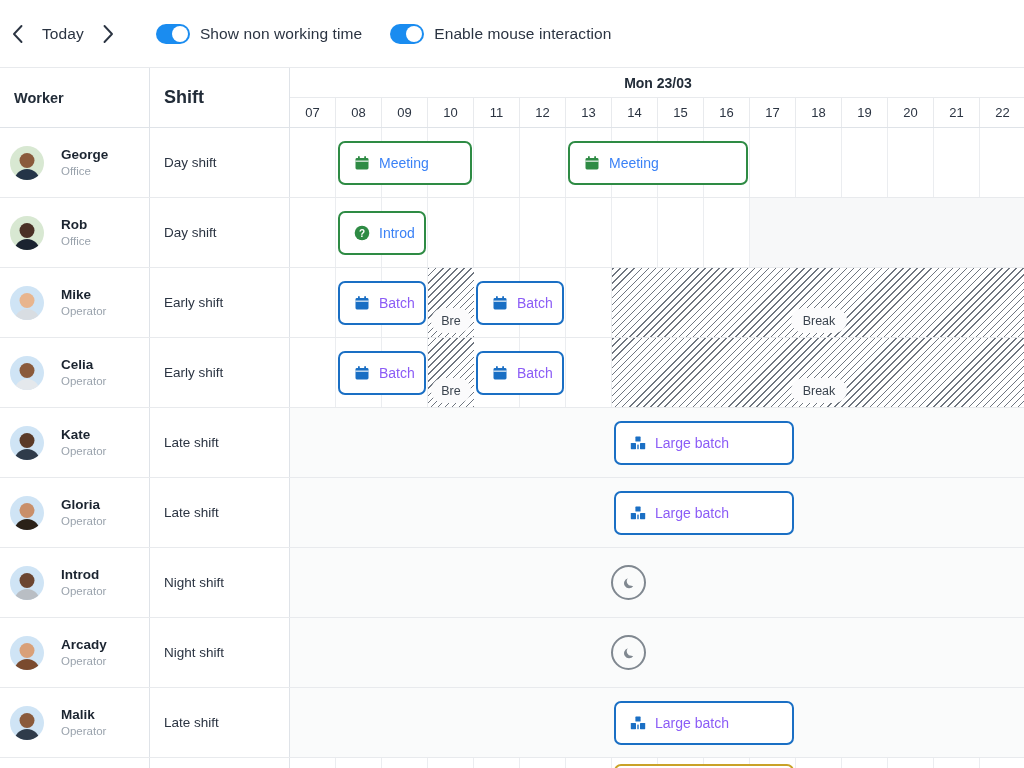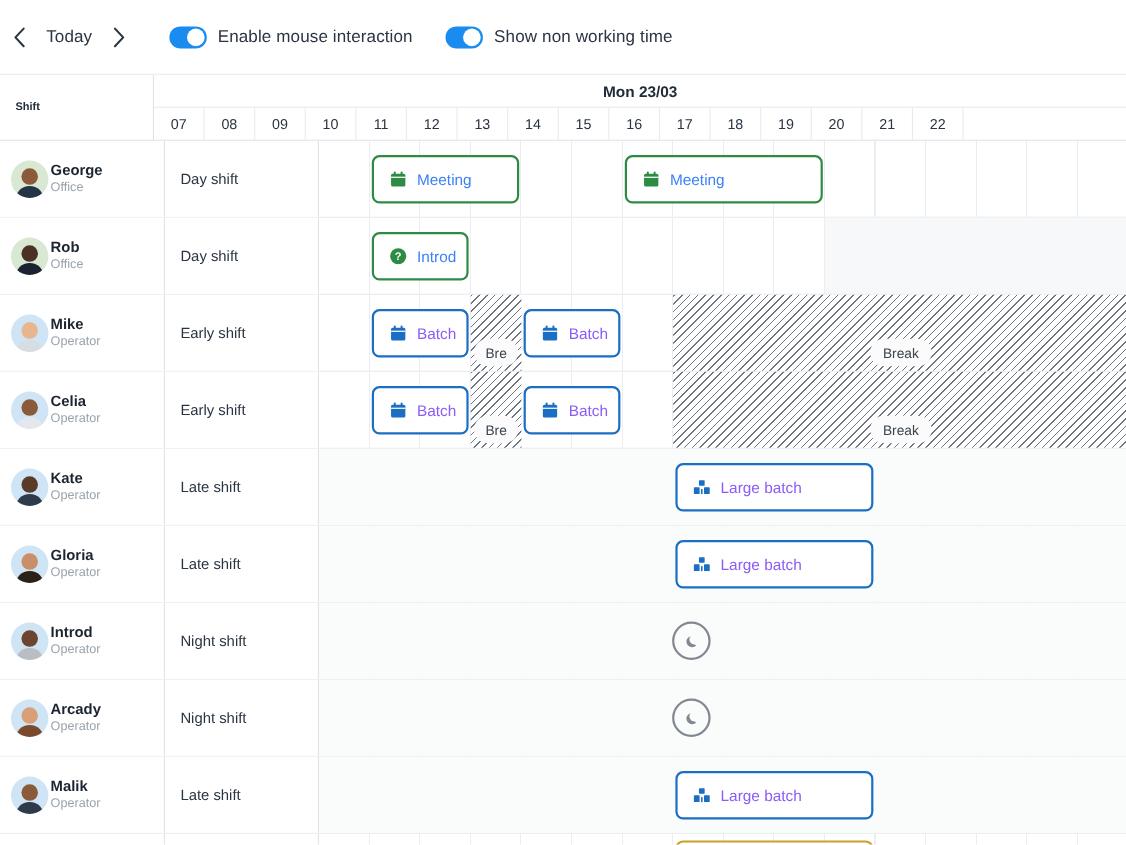--- a/index.html
+++ b/index.html
@@ -85,21 +85,21 @@
     padding-left: 14px;
     font-size: 14.5px;
     font-weight: 600;
     color: #222c38;
     border-right: 1px solid #dfe3e8;
   }
   .col-shift {
     width: 140px; flex: none;
     display: flex; align-items: center;
     padding-left: 14px;
-    font-size: 10px;
+    font-size: 18px;
     font-weight: 600;
     color: #222c38;
     border-right: 1px solid #dfe3e8;
   }
   .timeline-head {
     flex: 1;
     display: flex;
     flex-direction: column;
   }
   .date-band {
@@ -130,21 +130,21 @@
   }
   .row {
     display: flex;
     height: 70px;
     border-bottom: 1px solid #e8eaed;
     position: relative;
   }
   .cell-worker {
     width: 150px; flex: none;
     display: flex; align-items: center;
-    gap: 2px;
+    gap: 17px;
     padding-left: 10px;
     border-right: 1px solid #dfe3e8;
     background: #fff;
   }
   .avatar {
     width: 34px; height: 34px;
     border-radius: 50%;
     flex: none;
     position: relative;
     overflow: hidden;
@@ -279,38 +279,39 @@
       <path d="M10.5 2 L3 10 L10.5 18" fill="none" stroke="currentColor" stroke-width="1.9" stroke-linecap="round" stroke-linejoin="round"></path>
     </svg>
   </div>
   <div class="today-label">Today</div>
   <div class="nav-btn">
     <svg width="13" height="20" viewBox="0 0 13 20">
       <path d="M2.5 2 L10 10 L2.5 18" fill="none" stroke="currentColor" stroke-width="1.9" stroke-linecap="round" stroke-linejoin="round"></path>
     </svg>
   </div>
 
+  <div class="toggle-group">
+    <div class="switch">
+      <div class="knob"></div>
+    </div>
+    <span class="switch-label">Show non working time</span>
+  </div>
+
   <div class="toggle-group second">
     <div class="switch">
       <div class="knob"></div>
     </div>
     <span class="switch-label">Enable mouse interaction</span>
   </div>
-
-  <div class="toggle-group">
-    <div class="switch">
-      <div class="knob"></div>
-    </div>
-    <span class="switch-label">Show non working time</span>
-  </div>
 </div>
 
 <div class="scheduler">
 
   <div class="head-row">
+    <div class="col-worker">Worker</div>
     <div class="col-shift">Shift</div>
     <div class="timeline-head">
       <div class="date-band">Mon 23/03</div>
       <div class="hours-band" id="hours-band">
           <div class="hour-cell">07</div>
           <div class="hour-cell">08</div>
           <div class="hour-cell">09</div>
           <div class="hour-cell">10</div>
           <div class="hour-cell">11</div>
           <div class="hour-cell">12</div>

